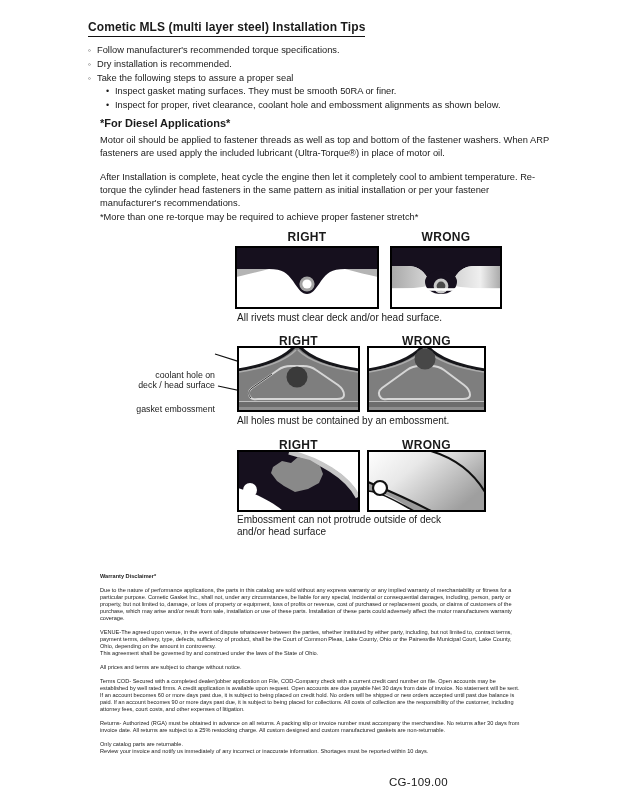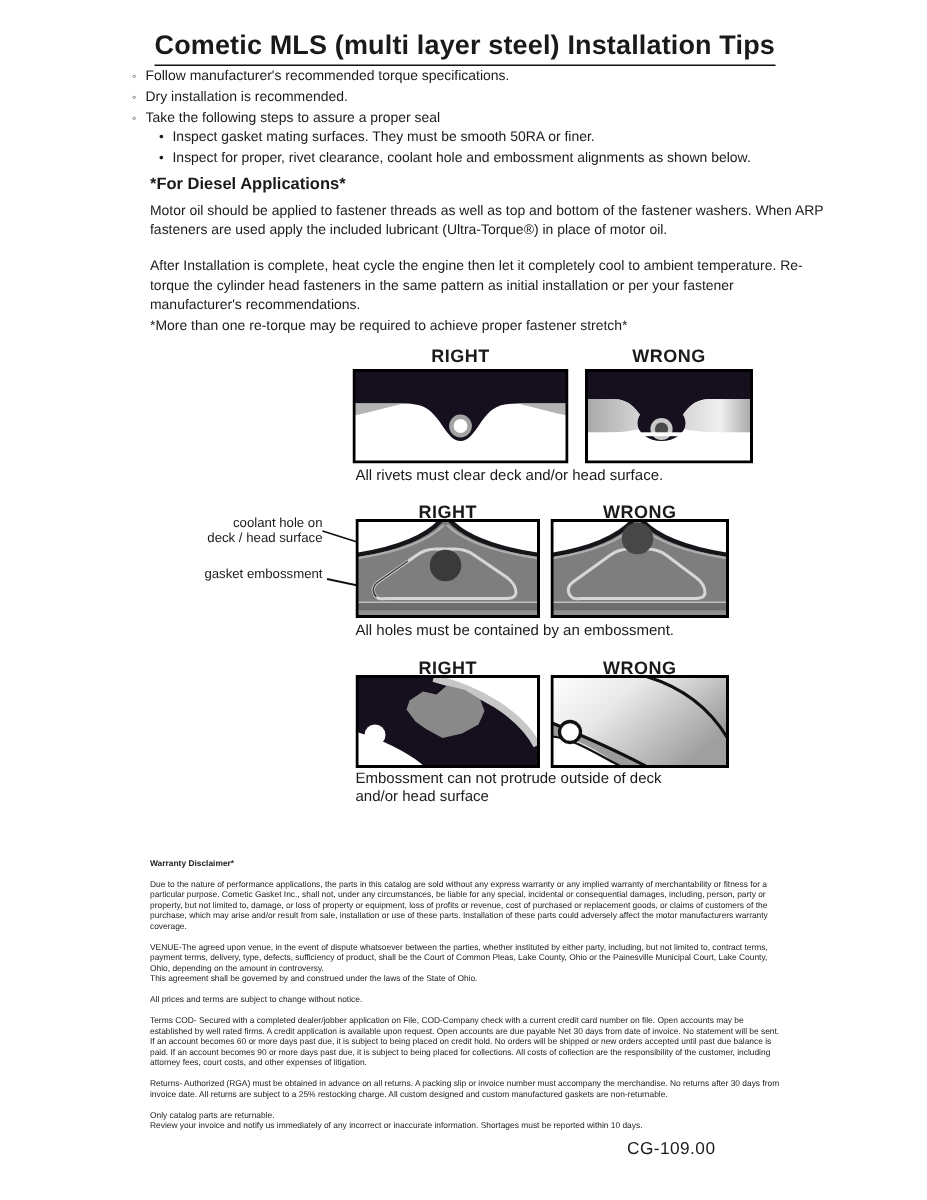--- a/index.html
+++ b/index.html
@@ -3,46 +3,46 @@
 <meta charset="utf-8">
 <style>
   html,body { margin:0; padding:0; background:#ffffff; }
   .page {
     position:relative; width:618px; height:800px; background:#ffffff;
     font-family:"Liberation Sans", sans-serif; color:#1a1a1a; overflow:hidden;
   }
   .abs { position:absolute; }
 
   .title {
-    left:103px; top:20px; font-size:18px; font-weight:bold;
+    left:88px; top:20px; font-size:12px; font-weight:bold;
     border-bottom:1.5px solid #111; padding-bottom:2px; letter-spacing:0.1px;
   }
 
   .tips { left:88px; top:44px; width:470px; font-size:9.3px; line-height:13.8px; }
   .tip-row { display:flex; }
   .tip-marker { width:9px; flex:0 0 9px; font-size:8px; line-height:13.8px; }
   .tip-sub { margin-left:18px; }
   .tip-sub .tip-marker { font-size:9px; }
 
   .diesel-heading { left:100px; top:117px; font-size:11px; font-weight:bold; }
   .para { left:100px; width:450px; font-size:9.3px; line-height:13px; }
   .p1 { top:134px; }
   .p2 { top:171px; }
   .p-note { top:211px; }
 
   .fig-label { font-size:12px; font-weight:bold; text-align:center; letter-spacing:0.3px; }
   .fig-caption { font-size:10px; line-height:11.5px; }
 
-  .small-label { font-size:8.8px; line-height:10px; text-align:right; white-space:pre-line; }
+  .small-label { font-size:8.8px; line-height:10px; text-align:right; white-space:pre-line;margin-top:27px; }
 
   .legal { left:100px; top:573px; width:420px; font-size:5.6px; line-height:7px; color:#222; }
   .legal-heading { font-weight:bold; margin-bottom:7px; }
   .legal p { margin:0 0 7px 0; white-space:pre-line; }
 
-  .footer-code { left:389px; top:760px; font-size:11.5px; letter-spacing:0.3px;margin-left:29px; }
+  .footer-code { left:389px; top:776px; font-size:11.5px; letter-spacing:0.3px; }
 
   svg { display:block; }
 </style>
 </head>
 <body>
 
 <div class="page">
 
   <div class="abs title">Cometic MLS (multi layer steel) Installation Tips</div>
 

